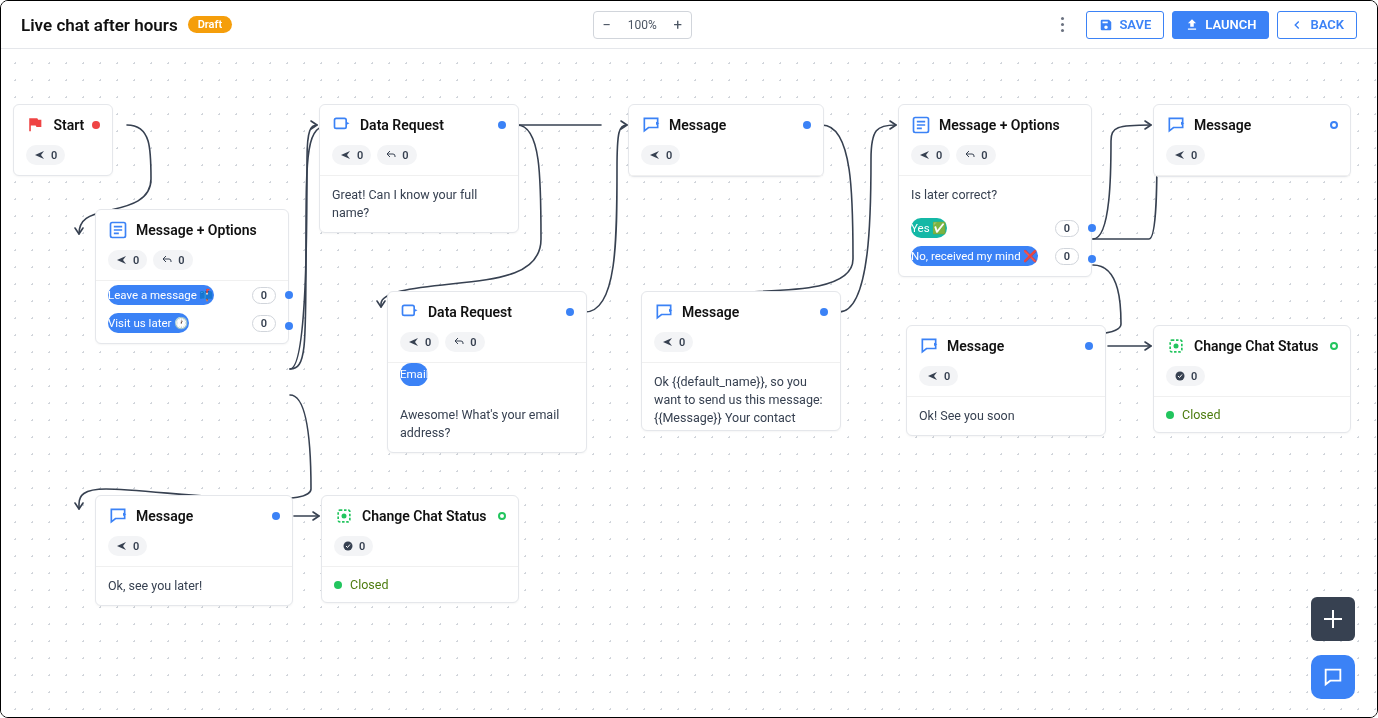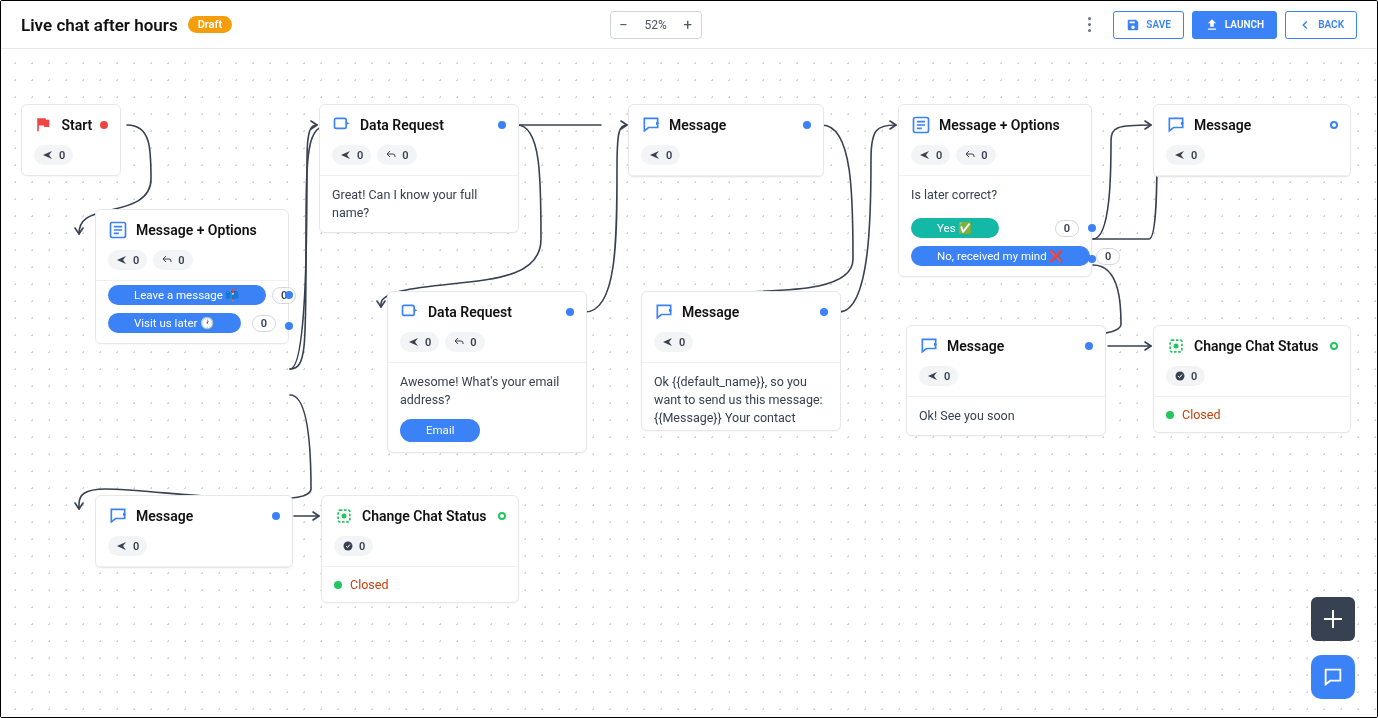--- a/index.html
+++ b/index.html
@@ -1,71 +1,71 @@
 <!DOCTYPE html>
 <html><head>
 <meta charset="utf-8">
 <style>
   *{box-sizing:border-box;margin:0;padding:0;font-family:-apple-system,BlinkMacSystemFont,"Segoe UI",Roboto,Arial,sans-serif}
   html,body{width:1378px;height:718px;overflow:hidden;background:#fff}
-  .frame{width:1378px;height:718px;border:1px solid #000;position:relative;border-radius:2px;overflow:hidden}
+  .frame{width:1378px;height:718px;border:1px solid #000;position:relative;border-radius:8px;overflow:hidden}
   .topbar{height:48px;border-bottom:1px solid #e5e7eb;display:flex;align-items:center;padding:0 20px;justify-content:space-between;background:#fff}
   .topbar-left{display:flex;align-items:center;gap:10px}
   .title{font-size:17px;font-weight:600;color:#111}
   .badge-draft{background:#f59e0b;color:#fff;font-size:11px;font-weight:600;padding:2px 10px;border-radius:999px}
   .topbar-center{display:flex;align-items:center;gap:0;border:1px solid #d1d5db;border-radius:4px;height:28px}
   .zoom-btn{width:26px;height:26px;display:flex;align-items:center;justify-content:center;color:#4b5563;cursor:pointer;font-size:15px}
   .zoom-val{padding:0 8px;font-size:12px;color:#4b5563}
   .topbar-right{display:flex;align-items:center;gap:8px}
   .icon-dots{width:20px;display:flex;flex-direction:column;align-items:center;gap:3px;cursor:pointer;margin-right:6px}
   .icon-dots span{width:3px;height:3px;border-radius:50%;background:#6b7280}
-  .btn{height:28px;border:1px solid #3b82f6;border-radius:3px;display:flex;align-items:center;gap:6px;padding:0 12px;font-size:10px;font-weight:600;cursor:pointer;background:#fff;color:#3b82f6}
+  .btn{height:28px;border:1px solid #3b82f6;border-radius:3px;display:flex;align-items:center;gap:6px;padding:0 12px;font-size:13px;font-weight:600;cursor:pointer;background:#fff;color:#3b82f6}
   .btn.primary{background:#3b82f6;color:#fff}
   .btn svg{width:14px;height:14px}
   .canvas{position:absolute;left:0;top:48px;right:0;bottom:0;background:#fff;background-image:radial-gradient(#d1d5db 1px,transparent 1px);background-size:17px 17px;background-position:6px 6px}
   svg.edges{position:absolute;left:0;top:0;width:100%;height:100%;pointer-events:none}
   .node{position:absolute;background:#fff;border:1px solid #e5e7eb;border-radius:6px;box-shadow:0 1px 2px rgba(0,0,0,.04)}
   .node-head{display:flex;align-items:center;gap:8px;padding:10px 12px;position:relative}
   .node-head .ico{width:20px;height:20px;display:flex;align-items:center;justify-content:center}
   .node-head .name{font-size:14px;font-weight:600;color:#111}
   .status-dot{width:8px;height:8px;border-radius:50%;margin-left:auto}
   .status-ring{width:8px;height:8px;border-radius:50%;border:2px solid #3b82f6;margin-left:auto;background:#fff}
   .status-ring.green{border-color:#22c55e}
   .stats{display:flex;gap:6px;padding:0 12px 10px}
   .stat{background:#f3f4f6;border-radius:999px;height:20px;display:flex;align-items:center;gap:5px;padding:0 8px;font-size:11px;color:#374151;font-weight:600}
   .stat svg{width:12px;height:12px}
   .divider{height:1px;background:#f0f0f0}
   .content{padding:10px 12px;font-size:12.5px;line-height:1.45;color:#374151}
-  .pill{display:inline-flex;align-items:center;background:#3b82f6;color:#fff;font-size:11.5px;padding:3px 26px;border-radius:999px;position:relative}
+  .pill{display:inline-flex;align-items:center;background:#3b82f6;color:#fff;font-size:11.5px;padding:3px 0;border-radius:999px;position:relative}
   .pill.teal{background:#14b8a6}
   .opt-row{display:flex;align-items:center;padding:4px 12px;gap:6px;position:relative}
   .opt-row .pill{flex:none}
   .opt-count{margin-left:auto;background:#fff;border:1px solid #d1d5db;border-radius:999px;font-size:11px;font-weight:600;padding:1px 8px;color:#374151}
   .out-port{width:8px;height:8px;border-radius:50%;background:#3b82f6;position:absolute;right:-5px;top:50%;transform:translateY(-50%)}
-  .stat-dot-row{display:flex;align-items:center;gap:8px;padding:10px 12px;font-size:12.5px;color:#c2410c}
+  .stat-dot-row{display:flex;align-items:center;gap:8px;padding:10px 12px;font-size:12.5px;color:#4d7c0f}
   .sd{width:8px;height:8px;border-radius:50%}
   .fab{position:absolute;right:22px;bottom:76px;width:44px;height:44px;background:#374151;border-radius:6px;display:flex;align-items:center;justify-content:center;cursor:pointer}
   .fab::before,.fab::after{content:"";position:absolute;background:#fff}
   .fab::before{width:18px;height:2px}
   .fab::after{width:2px;height:18px}
   .chat-fab{position:absolute;right:22px;bottom:18px;width:44px;height:44px;background:#3b82f6;border-radius:10px;display:flex;align-items:center;justify-content:center;cursor:pointer}
   .chat-fab svg{width:22px;height:22px;stroke:#fff;fill:none;stroke-width:2}
 </style>
 </head>
 <body>
 <div class="frame">
 
 <div class="topbar">
   <div class="topbar-left">
     <span class="title">Live chat after hours</span>
     <span class="badge-draft">Draft</span>
   </div>
   <div class="topbar-center">
     <div class="zoom-btn">−</div>
-    <div class="zoom-val">52%</div>
+    <div class="zoom-val">100%</div>
     <div class="zoom-btn">+</div>
   </div>
   <div class="topbar-right">
     <div class="icon-dots">
           <span></span>
           <span></span>
           <span></span>
         </div>
     <button class="btn">
       <svg viewBox="0 0 24 24" fill="currentColor">
@@ -159,21 +159,21 @@
     <g id="i-reply">
             <path d="M10 4 L4 10 L10 16 M4 10 H16 a4 4 0 0 1 4 4 v2" fill="none" stroke="#374151" stroke-width="2"></path>
           </g>
     <g id="i-check">
             <circle cx="12" cy="12" r="9" fill="#374151"></circle>
             <path d="M8 12 l3 3 l5-6" stroke="#fff" stroke-width="2" fill="none"></path>
           </g>
   </defs>
 </svg>
 
-<div class="node" style="left:20px;top:55px;width:100px">
+<div class="node" style="left:12px;top:55px;width:100px">
   <div class="node-head">
     <span class="ico">
             <svg viewBox="0 0 24 24">
               <use href="#i-flag"></use>
             </svg>
           </span>
     <span class="name">Start</span>
     <span class="status-dot" style="background:#ef4444"></span>
   </div>
   <div class="stats">
@@ -268,24 +268,24 @@
             <span>0</span>
           </span>
     <span class="stat">
             <svg viewBox="0 0 24 24">
               <use href="#i-reply"></use>
             </svg>
             <span>0</span>
           </span>
   </div>
   <div class="divider"></div>
-  <div class="content">Awesome! What's your email address?</div>
   <div class="content" style="padding-top:0;position:relative">
     <span class="pill">Email</span>
   </div>
+  <div class="content">Awesome! What's your email address?</div>
 </div>
 
 <div class="node" style="left:627px;top:55px;width:196px">
   <div class="node-head">
     <span class="ico">
             <svg viewBox="0 0 24 24">
               <use href="#i-msg"></use>
             </svg>
           </span>
     <span class="name">Message</span>
@@ -441,20 +441,21 @@
   </div>
   <div class="stats">
     <span class="stat">
             <svg viewBox="0 0 24 24">
               <use href="#i-send"></use>
             </svg>
             <span>0</span>
           </span>
   </div>
   <div class="divider"></div>
+  <div class="content">Ok, see you later!</div>
 </div>
 
 <div class="node" style="left:320px;top:446px;width:198px">
   <div class="node-head">
     <span class="ico">
             <svg viewBox="0 0 24 24">
               <use href="#i-status"></use>
             </svg>
           </span>
     <span class="name">Change Chat Status</span>

